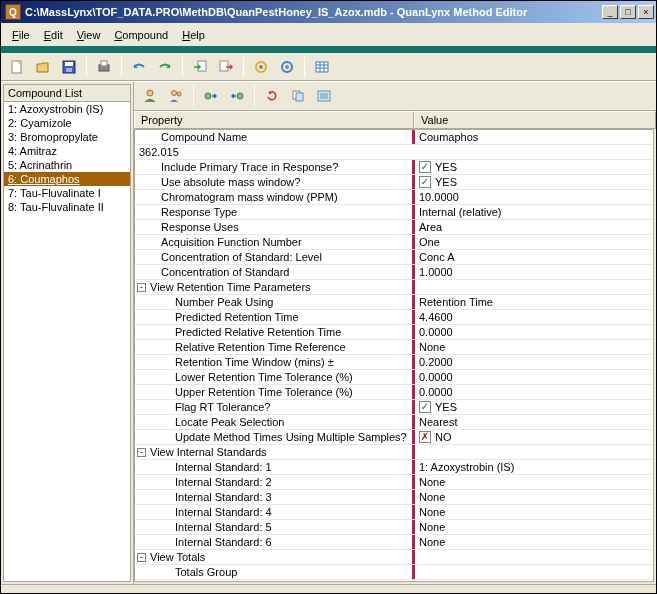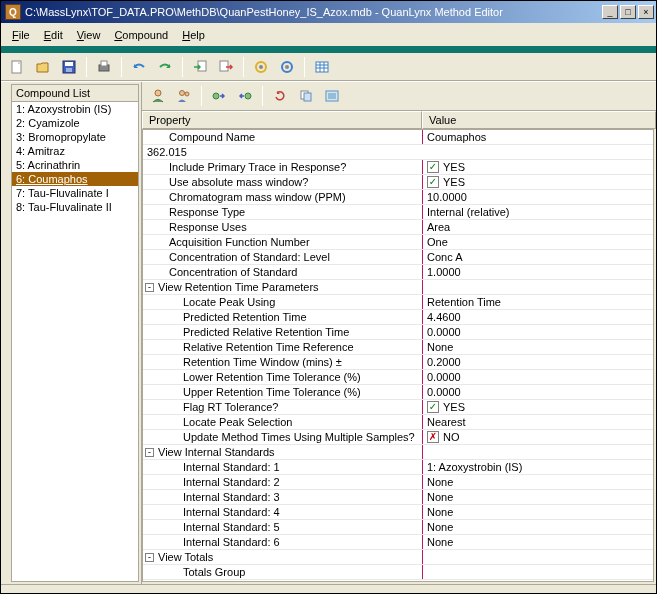--- a/index.html
+++ b/index.html
@@ -23,21 +23,21 @@
 .titlebar .app-icon {
   width: 16px; height: 16px;
   background: #c08030;
   border: 1px solid #604020;
   margin-right: 4px;
   display: flex; align-items: center; justify-content: center;
   font-size: 10px; font-weight: bold; color:#fff;
 }
 .titlebar .title-text {
   flex: 1;
-  font-weight: normal;
+  font-weight: bold;
   font-size: 11px;
   white-space: nowrap;
   overflow: hidden;
 }
 .titlebar .win-btns { display: flex; padding-right: 2px; }
 .titlebar .win-btn {
   width: 16px; height: 14px;
   background: #d4d0c8;
   border: 1px solid #fff;
   border-right-color: #404040; border-bottom-color: #404040;
@@ -85,21 +85,20 @@
 .main-area {
   display: flex;
   height: calc(100% - 22px - 19px - 28px - 20px);
   border-top: 1px solid #fff;
 }
 .left-panel {
   width: 133px;
   border-right: 1px solid #aca899;
   display: flex; flex-direction: column;
   background: #ece9d8;
-  margin-left: 8px;
 }
 .panel-header {
   background: #ece9d8;
   border: 1px solid #aca899;
   border-bottom:none;
   padding: 2px 4px;
   margin: 2px 2px 0 2px;
   font-size: 11px;
 }
 .compound-list {
@@ -154,21 +153,21 @@
   margin: 0 2px 2px 0;
 }
 .prop-row {
   display: flex;
   border-bottom: 1px solid #e8e8e8;
   min-height: 15px;
 }
 .prop-row .cell-prop {
   width: 280px;
   padding: 0px 4px 0px 4px;
-  border-right: 1px solid #be185d;
+  border-right: 3px solid #be185d;
   display: flex;
   align-items: center;
 }
 .prop-row .cell-val {
   flex: 1;
   padding: 0px 4px;
   display: flex;
   align-items: center;
   gap: 4px;
   text-align: right;
@@ -462,21 +461,21 @@
         </div>
         <div class="prop-row group">
           <div class="cell-prop">
             <span class="expander">-</span>
             <span>View Retention Time Parameters</span>
           </div>
           <div class="cell-val"></div>
         </div>
         <div class="prop-row">
           <div class="cell-prop indent2">
-            <span>Locate Peak Using</span>
+            <span>Number Peak Using</span>
           </div>
           <div class="cell-val">
             <span>Retention Time</span>
           </div>
         </div>
         <div class="prop-row">
           <div class="cell-prop indent2">
             <span>Predicted Retention Time</span>
           </div>
           <div class="cell-val">

